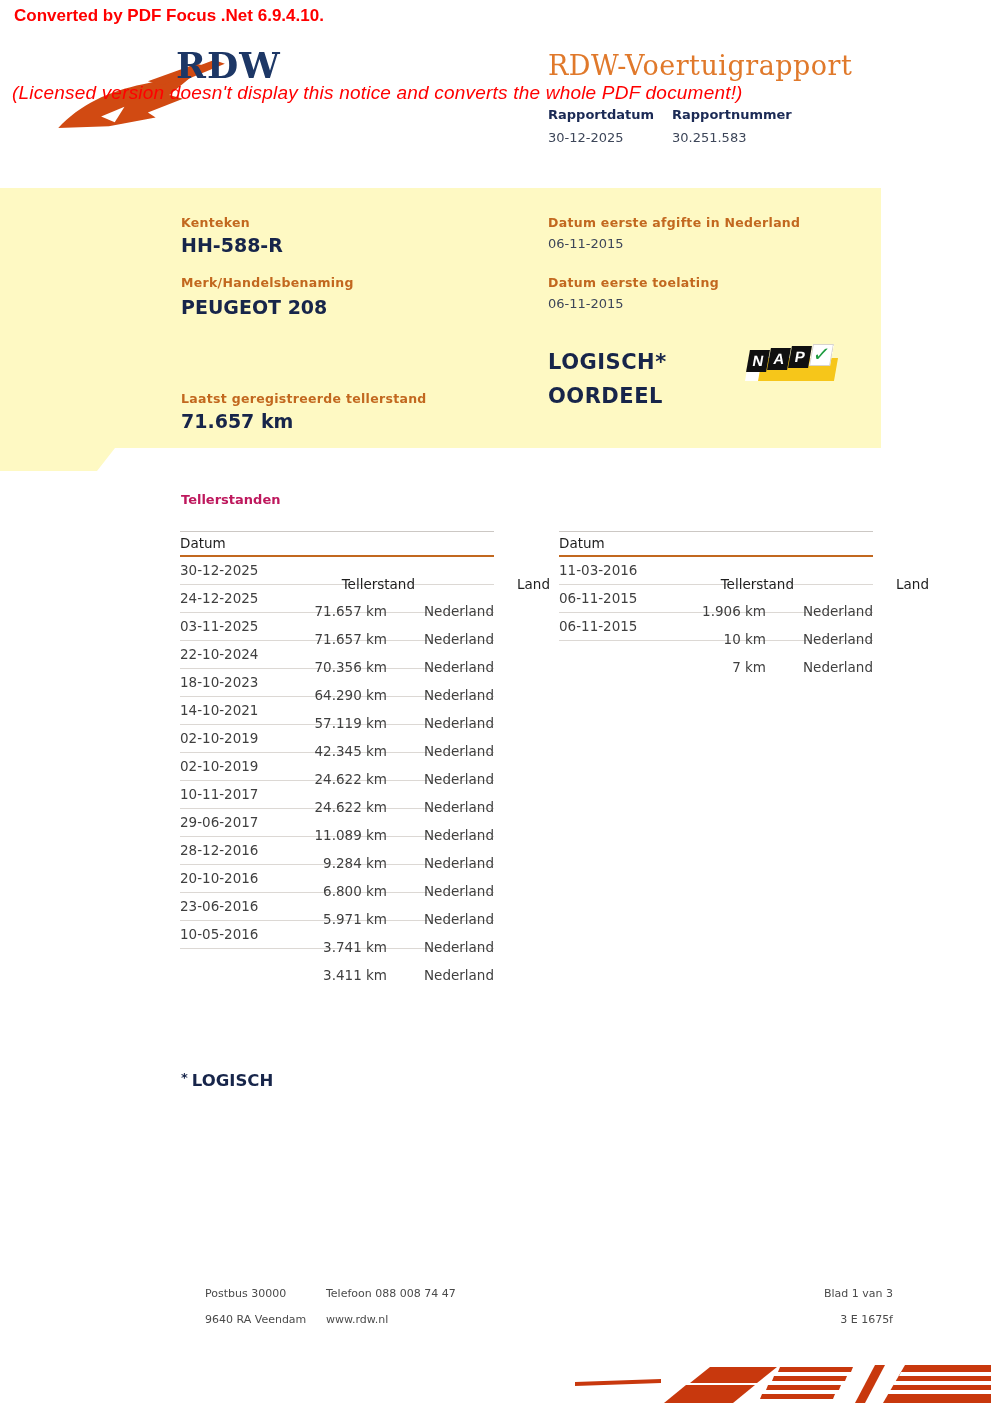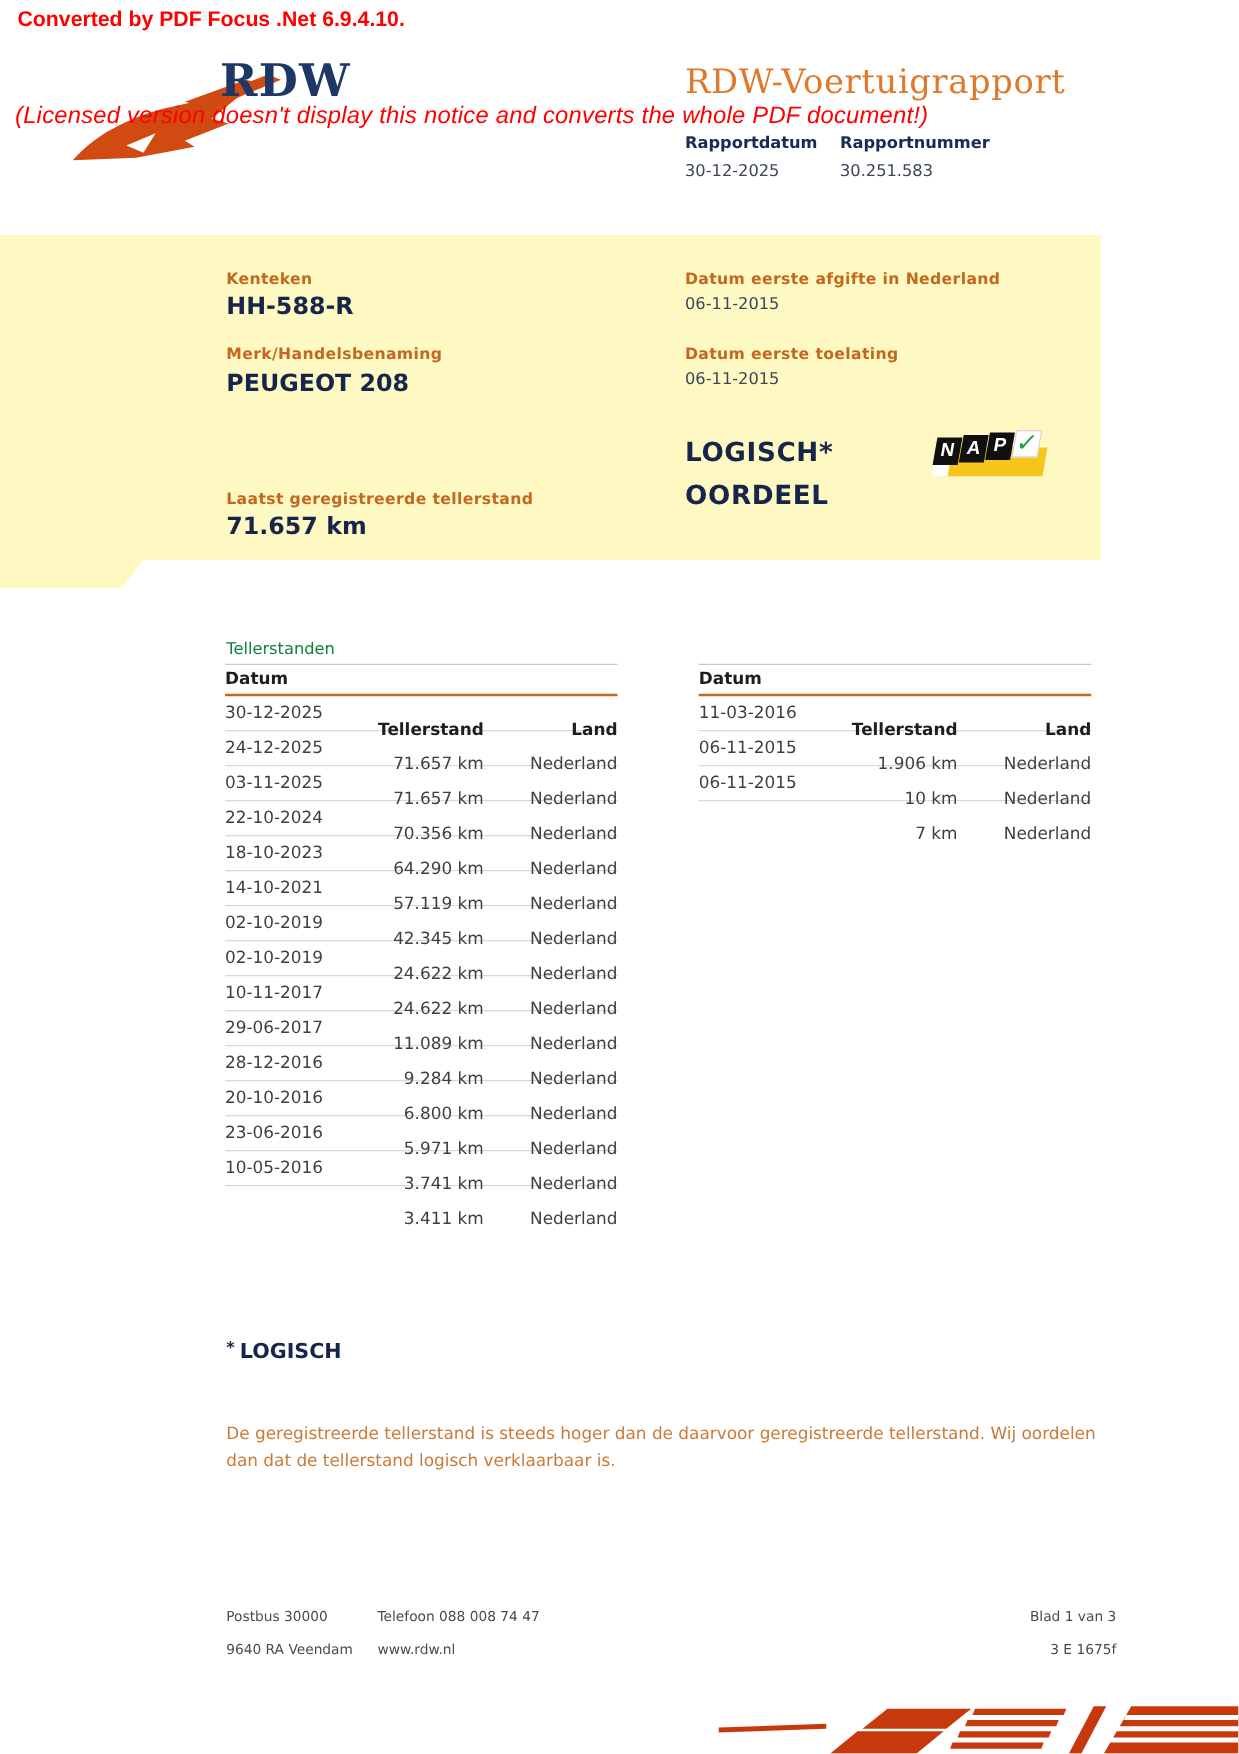--- a/index.html
+++ b/index.html
@@ -35,36 +35,36 @@
   .nap-white-sq{position:absolute;left:1px;top:27px;width:13px;height:11px;background:#ffffff;transform:skewX(-10deg);}
   .nap-tile{position:absolute;width:20px;height:22px;background:#101010;transform:skewX(-10deg);
             color:#ffffff;font-weight:bold;font-size:15px;text-align:center;line-height:22px;
             font-family:"Liberation Sans",sans-serif;}
   .nap-t1{left:3px;top:7px;} .nap-t2{left:24px;top:5px;} .nap-t3{left:45px;top:3px;}
   .nap-check{position:absolute;left:66px;top:1px;width:21px;height:22px;background:#ffffff;transform:skewX(-10deg);
              color:#1e9c40;font-weight:bold;font-size:20px;text-align:center;line-height:21px;
              box-shadow:0 0 0 1px #d8d4cf inset;}
 
   
-  .section-heading{position:absolute;left:181px;top:512px;font-size:13px;font-weight:normal;color:#15803d;}
+  .section-heading{position:absolute;left:181px;top:492px;font-size:13px;font-weight:bold;color:#be185d;}
   .mtable{position:absolute;top:531px;width:314px;font-size:13.5px;}
   .mtable.left{left:180px;} .mtable.right{left:559px;}
   .trow{display:grid;grid-template-columns:112px 95px 107px;}
   .trow .c2,.trow .c3{text-align:right;margin-top:41px;}
-  .thead{height:23px;line-height:22px;font-weight:bold;color:#1e1e1e;
-         border-top:1px solid #ccc8c4;border-bottom:2px solid #c2681f;}
+  .thead{height:23px;line-height:22px;font-weight:normal;color:#1e1e1e;
+         border-top:1px solid #ccc8c4;border-bottom:2px solid #c2681f;gap:28px;}
   .tbody .trow{height:27px;line-height:26px;color:#3f3f3f;border-bottom:1px solid #dcd8d4;}
 
   
   .fn-title{position:absolute;left:181px;top:1071px;color:#17254a;font-weight:bold;font-size:16.5px;}
   .fn-star{font-size:13px;position:relative;top:-4px;margin-right:4px;font-weight:bold;}
   .fn-text{position:absolute;left:181px;top:1136px;width:714px;font-size:13.5px;color:#c97a38;line-height:22px;}
 
   
-  .foot{position:absolute;font-size:11px;color:#4a4a4a;white-space:nowrap;}
+  .foot{position:absolute;font-size:11px;color:#4a4a4a;white-space:nowrap;margin-left:24px;}
   .f-r{right:98px;text-align:right;}
 
   
   .stripes{position:absolute;left:565px;top:1357px;width:426px;height:46px;}
 </style>
 </head>
 <body>
 
 <div class="page">
 
@@ -231,21 +231,20 @@
           <span class="c1">06-11-2015</span>
           <span class="c2">7 km</span>
           <span class="c3">Nederland</span>
         </div>
       </div>
   </div>
 
   <div class="fn-title">
     <span class="fn-star">*</span><span>LOGISCH</span>
   </div>
-  <div class="fn-text">De geregistreerde tellerstand is steeds hoger dan de daarvoor geregistreerde tellerstand. Wij oordelen dan dat de tellerstand logisch verklaarbaar is.</div>
 
   <div class="foot" style="left:181px;top:1287px;">Postbus 30000</div>
   <div class="foot" style="left:181px;top:1313px;">9640 RA Veendam</div>
   <div class="foot" style="left:302px;top:1287px;">Telefoon 088 008 74 47</div>
   <div class="foot" style="left:302px;top:1313px;">www.rdw.nl</div>
   <div class="foot f-r" style="top:1287px;">Blad 1 van 3</div>
   <div class="foot f-r" style="top:1313px;">3 E 1675f</div>
 
   <svg class="stripes" viewBox="0 0 426 46">
     <g fill="#c8380d">

